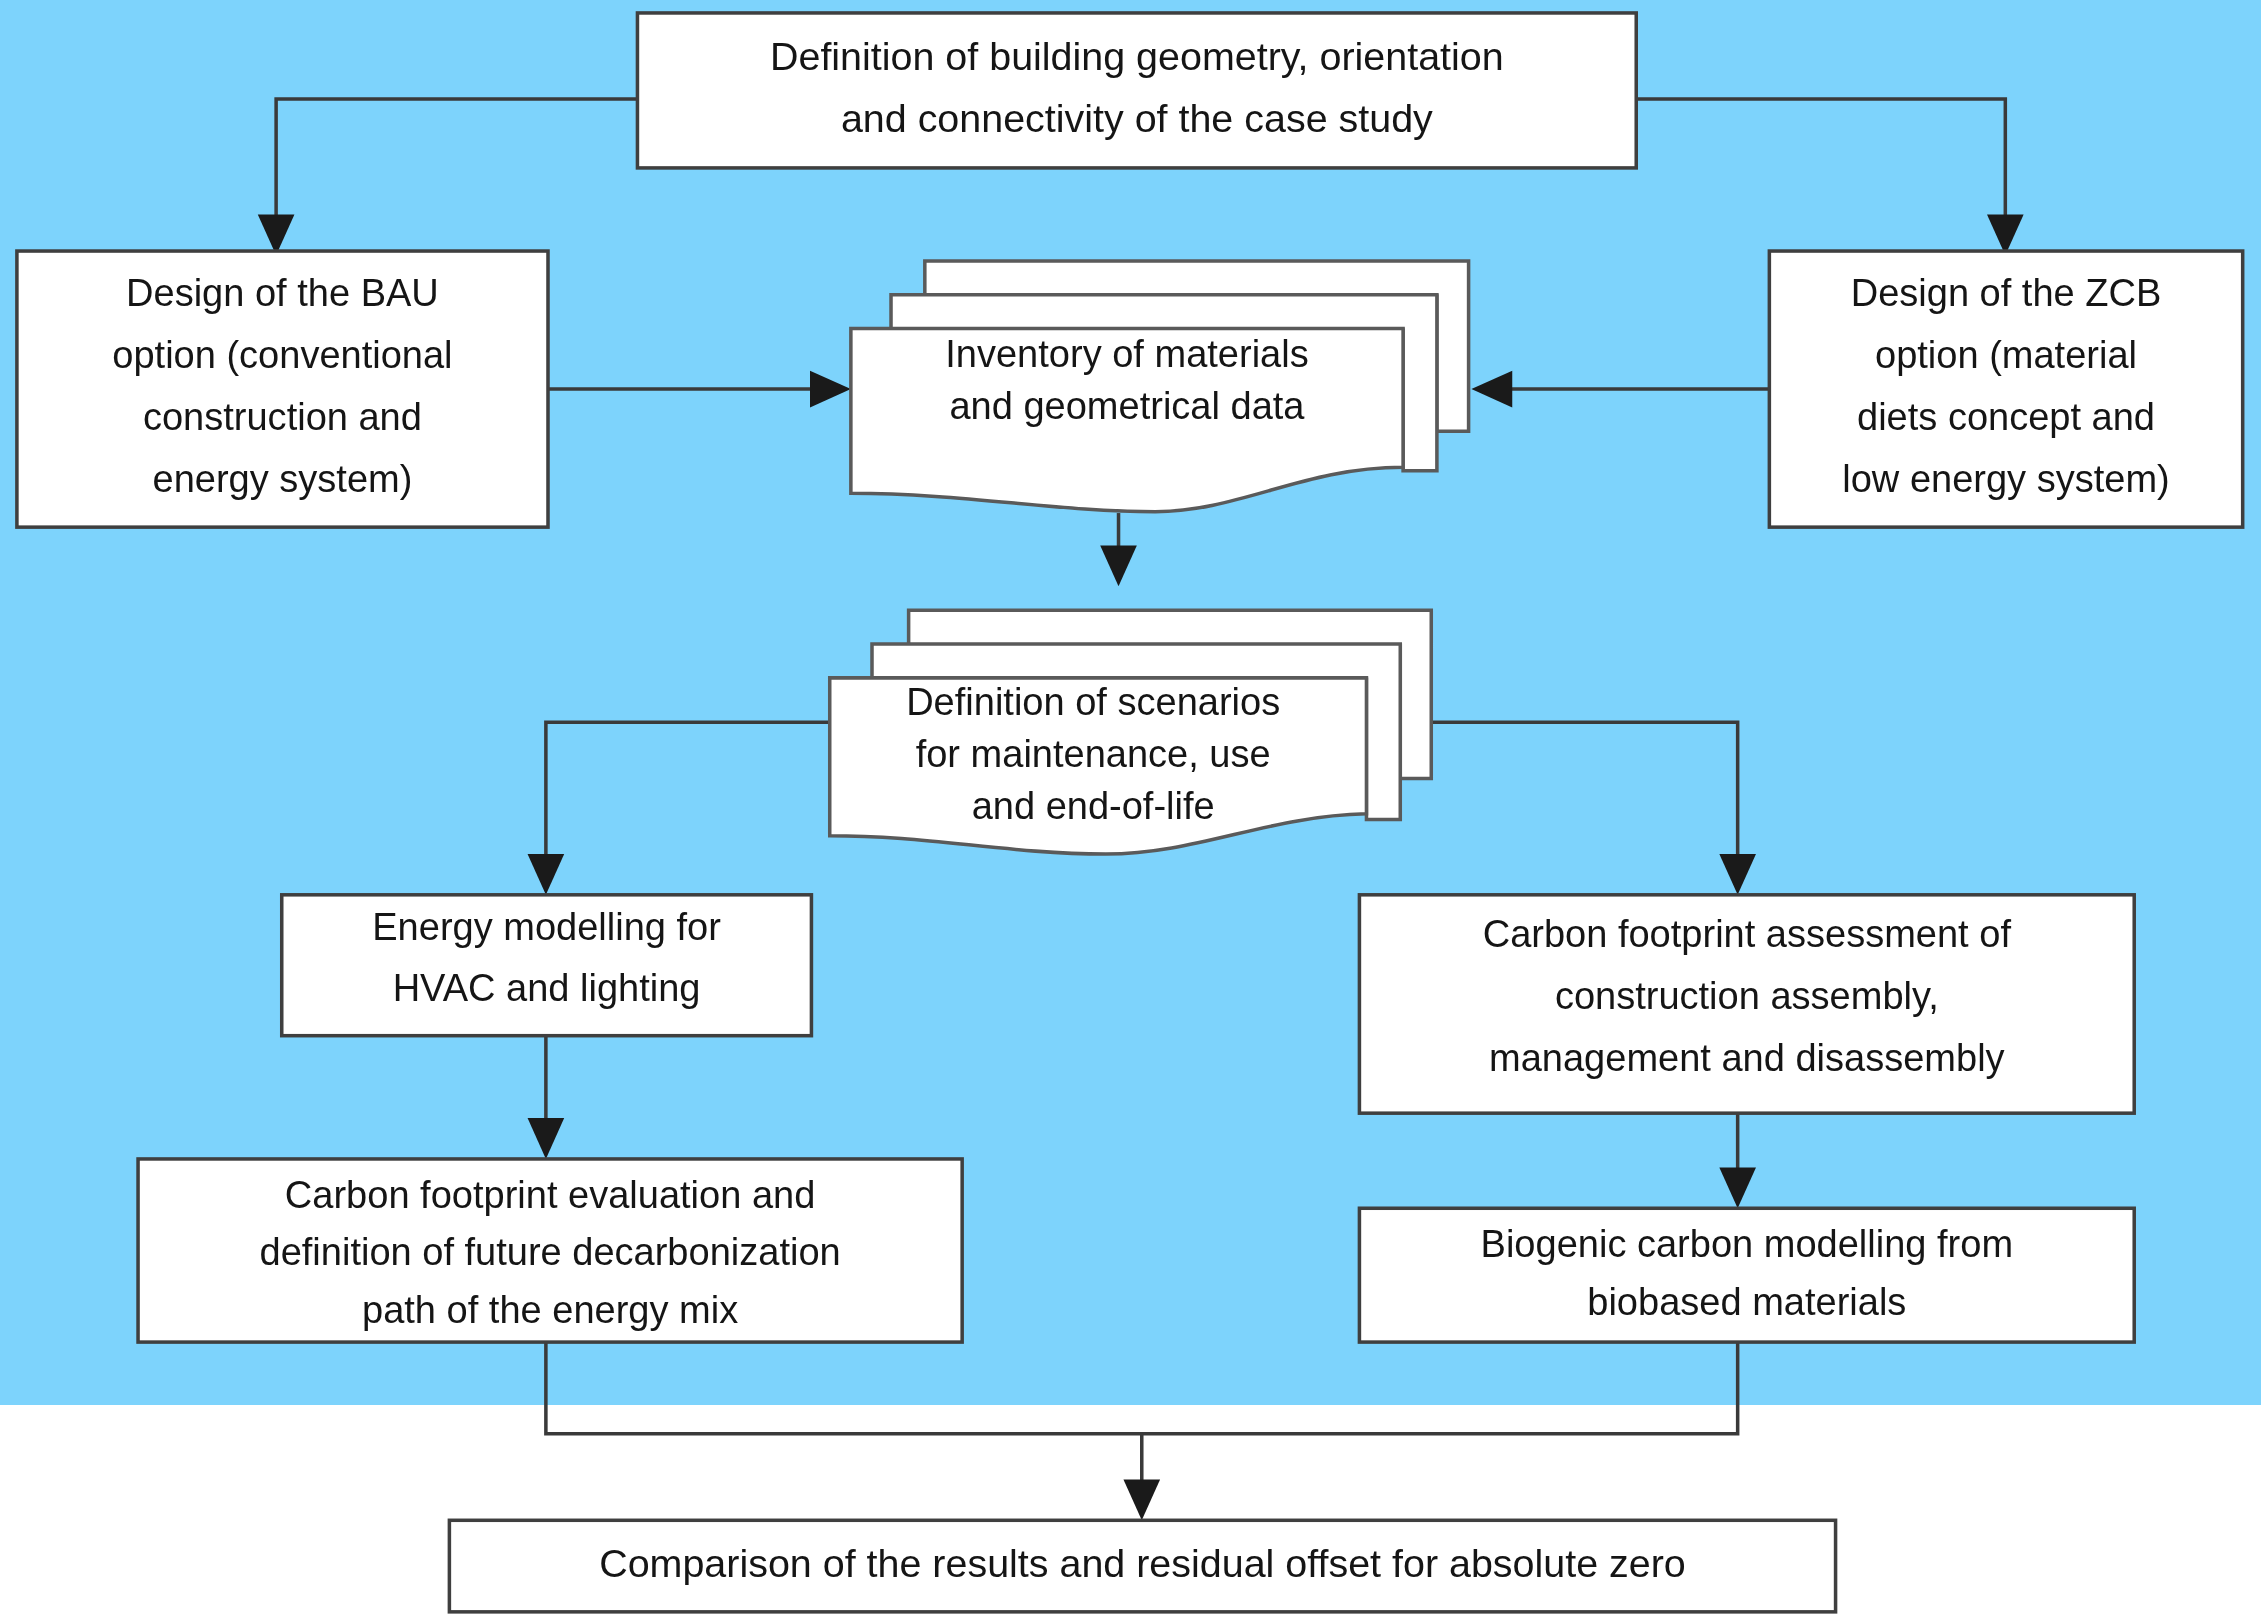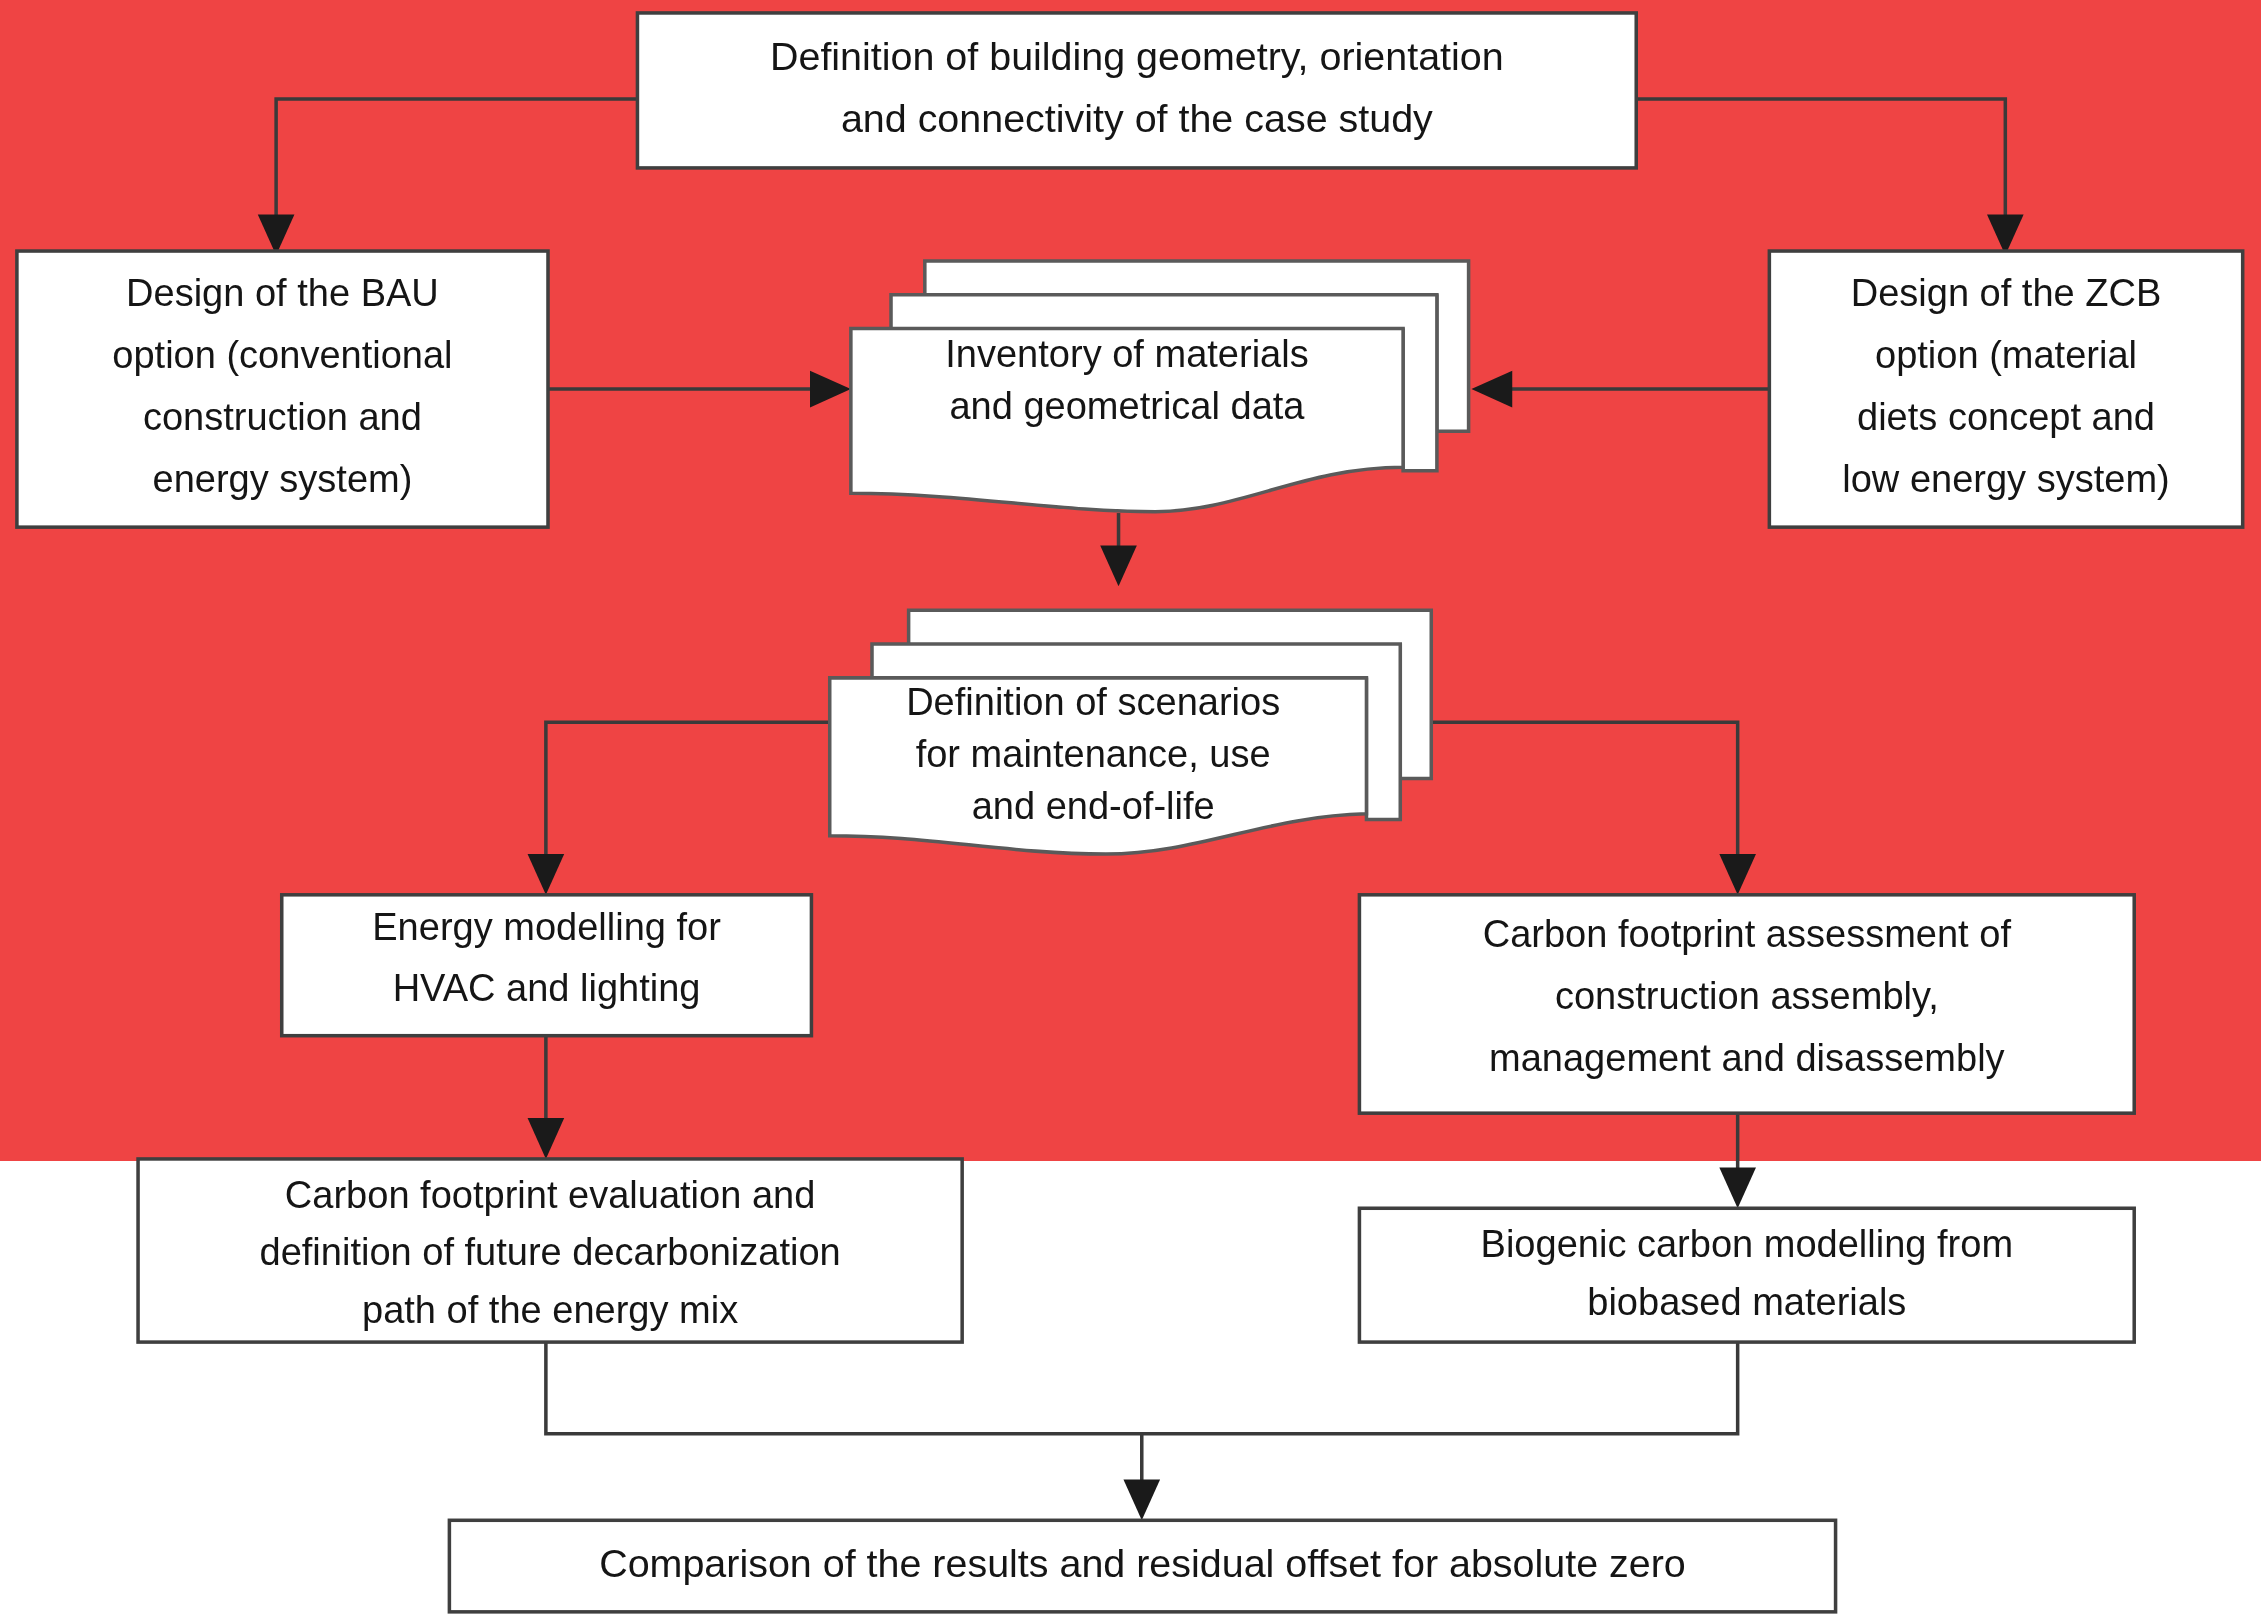--- a/index.html
+++ b/index.html
@@ -9,22 +9,22 @@
   }
   body {
     width: 2261px;
     height: 1622px;
     font-family: "Liberation Sans", sans-serif;
     overflow: hidden;
   }
   #flowchart-root {
     position: relative;
     width: 2261px;
-    height: 1161px;
-    background: #ef4444;
+    height: 1405px;
+    background: #7dd3fc;
     text-decoration: underline;
   }
   svg.diagram {
     display: block;
     width: 2261px;
     height: 1622px;
   }
   .node-shape {
     fill: #ffffff;
     stroke: #3f3f3f;

